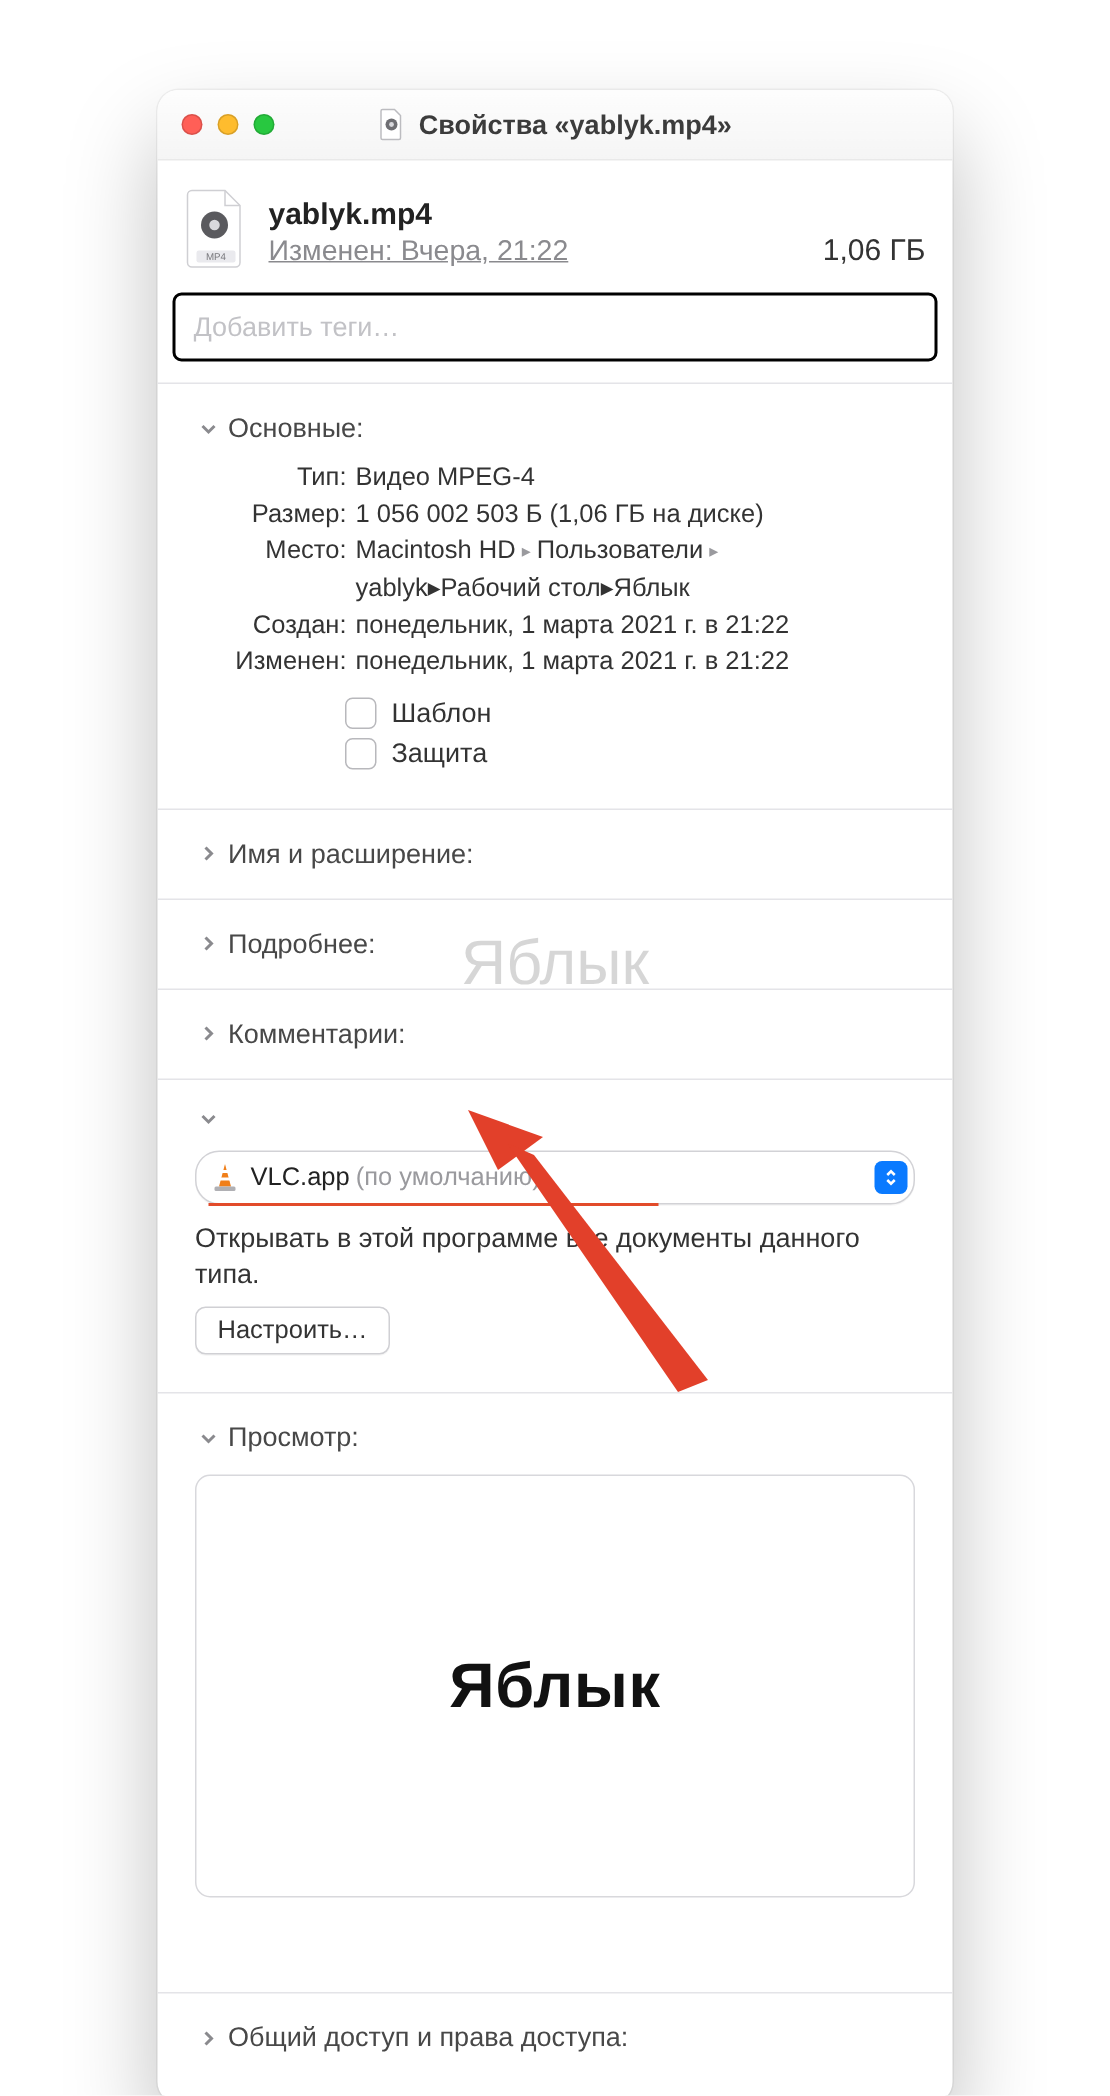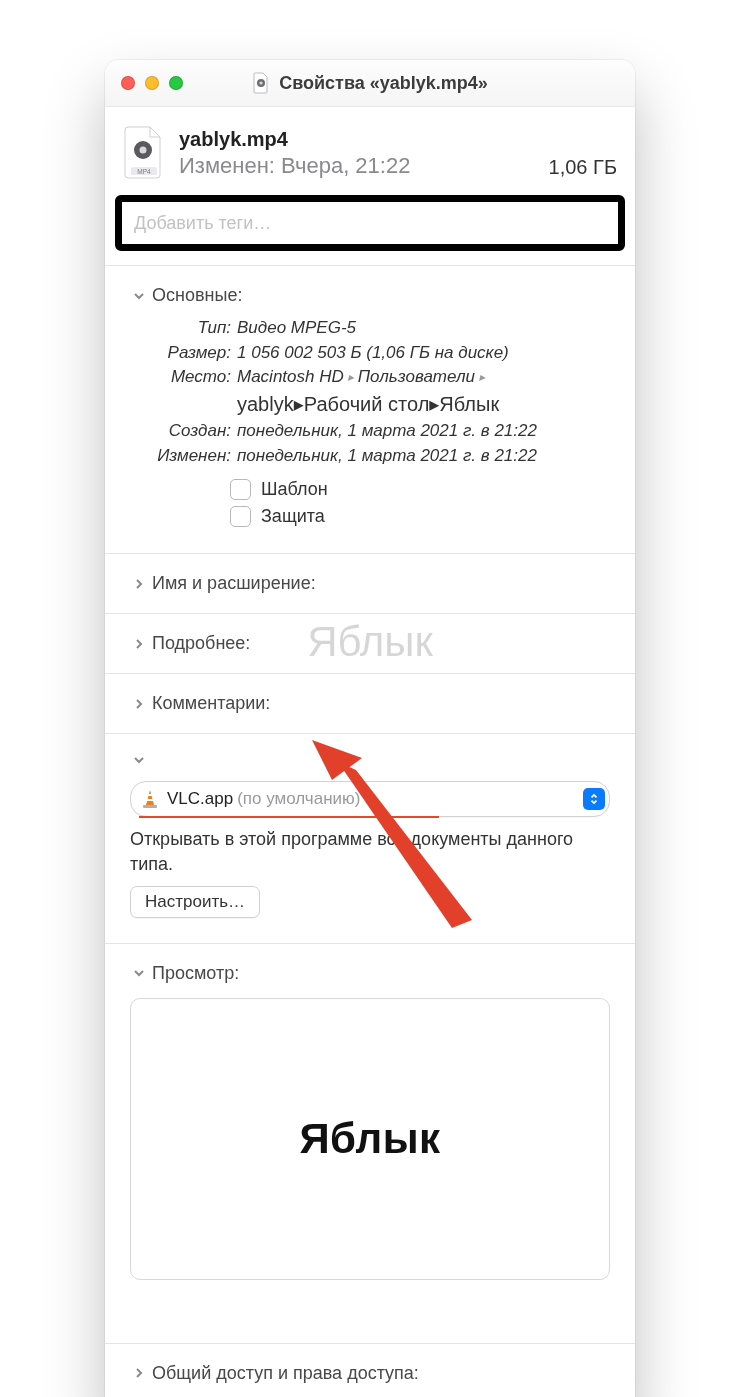--- a/index.html
+++ b/index.html
@@ -80,34 +80,35 @@
     gap: 14px;
   }
   .file-icon-wrap { width: 42px; padding-top:2px; }
   .file-info { flex: 1; }
   .file-name {
     font-size: 20px;
     font-weight: 700;
     color: #222;
   }
   .file-mod {
-    font-size: 22px;
+    font-size: 19px;
     color: #8a8a8e;
     margin-top: 2px;
+    text-decoration: underline;
   }
   .file-size {
     font-size: 20px;
     color: #333;
     margin-left: auto;
     padding-top: 1px;
   }
   
   .tags-field {
     margin: 10px 10px 14px 10px;
-    border: 7px solid #000000;
+    border: 2px solid #000000;
     border-radius: 6px;
     background: #fff;
     height: 42px;
     display: flex;
     align-items: center;
     padding: 0 10px;
   }
   .tags-field input {
     border: none;
     outline: none;
@@ -142,34 +143,33 @@
   .chev svg { stroke:#8a8a8e; stroke-width:2; fill:none; }
   .sec-body {
     padding: 2px 18px 10px 18px;
   }
   
   .kv {
     display: flex;
     font-size: 17px;
     color: #333;
     line-height: 1.45;
-    font-style: italic;
   }
   .kv .k {
     width: 97px;
     text-align: right;
     padding-right: 6px;
     white-space: nowrap;
   }
   .kv .v { flex: 1; color: #333; }
   .kv .path-sep {
     color: #9a9a9e; font-size: 12px; padding: 0 4px;
     position: relative; top: -1px;
   }
-  .path-line2 { padding-left: 103px; font-size: 20px; color:#333; line-height:1.45;}
+  .path-line2 { padding-left: 103px; font-size: 17px; color:#333; line-height:1.45;}
   
   .checks { padding: 8px 0 2px 96px; }
   .chk-row {
     display: flex; align-items: center; gap: 10px;
     font-size: 18px; color: #333; padding: 3px 0;
   }
   .chk {
     width: 19px; height: 19px; border: 1px solid #b8b8bc;
     border-radius: 5px; background: #fff;
   }
@@ -293,21 +293,21 @@
           <span class="chev">
             <svg viewBox="0 0 12 12" width="12" height="12">
                 <polyline points="2,4 6,8 10,4"></polyline>
               </svg>
           </span>
           <span>Основные:</span>
         </div>
         <div class="sec-body">
           <div class="kv">
               <span class="k">Тип:</span>
-              <span class="v">Видео MPEG-5</span>
+              <span class="v">Видео MPEG-4</span>
             </div>
           <div class="kv">
               <span class="k">Размер:</span>
               <span class="v">1 056 002 503 Б (1,06 ГБ на диске)</span>
             </div>
           <div class="kv">
             <span class="k">Место:</span>
             <span class="v">
               <span>Macintosh HD</span><span class="path-sep">▸</span><span>Пользователи</span><span class="path-sep">▸</span>
             </span>

